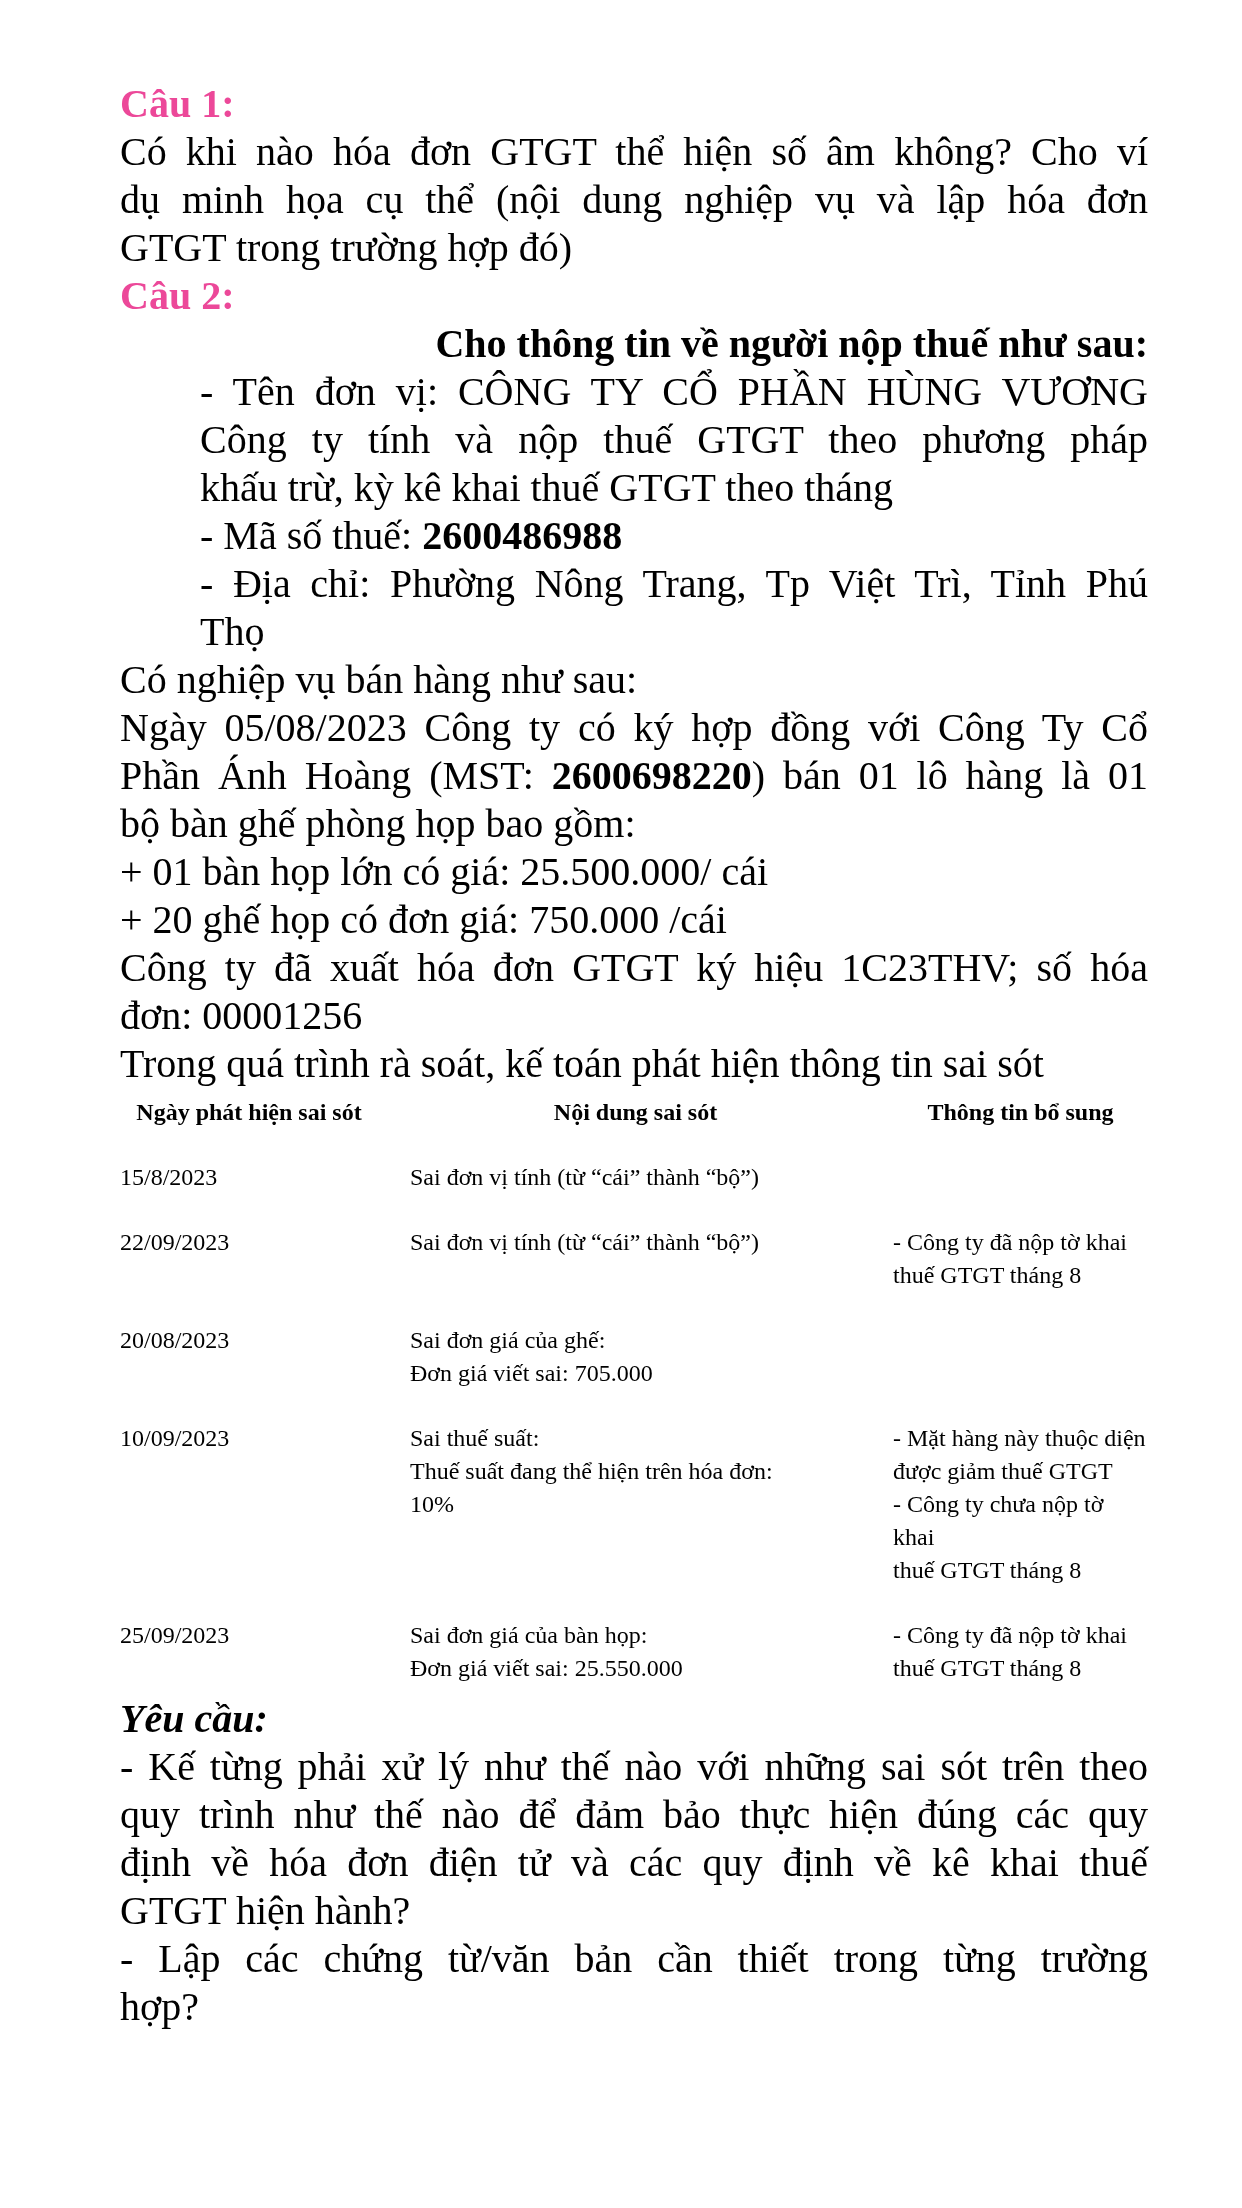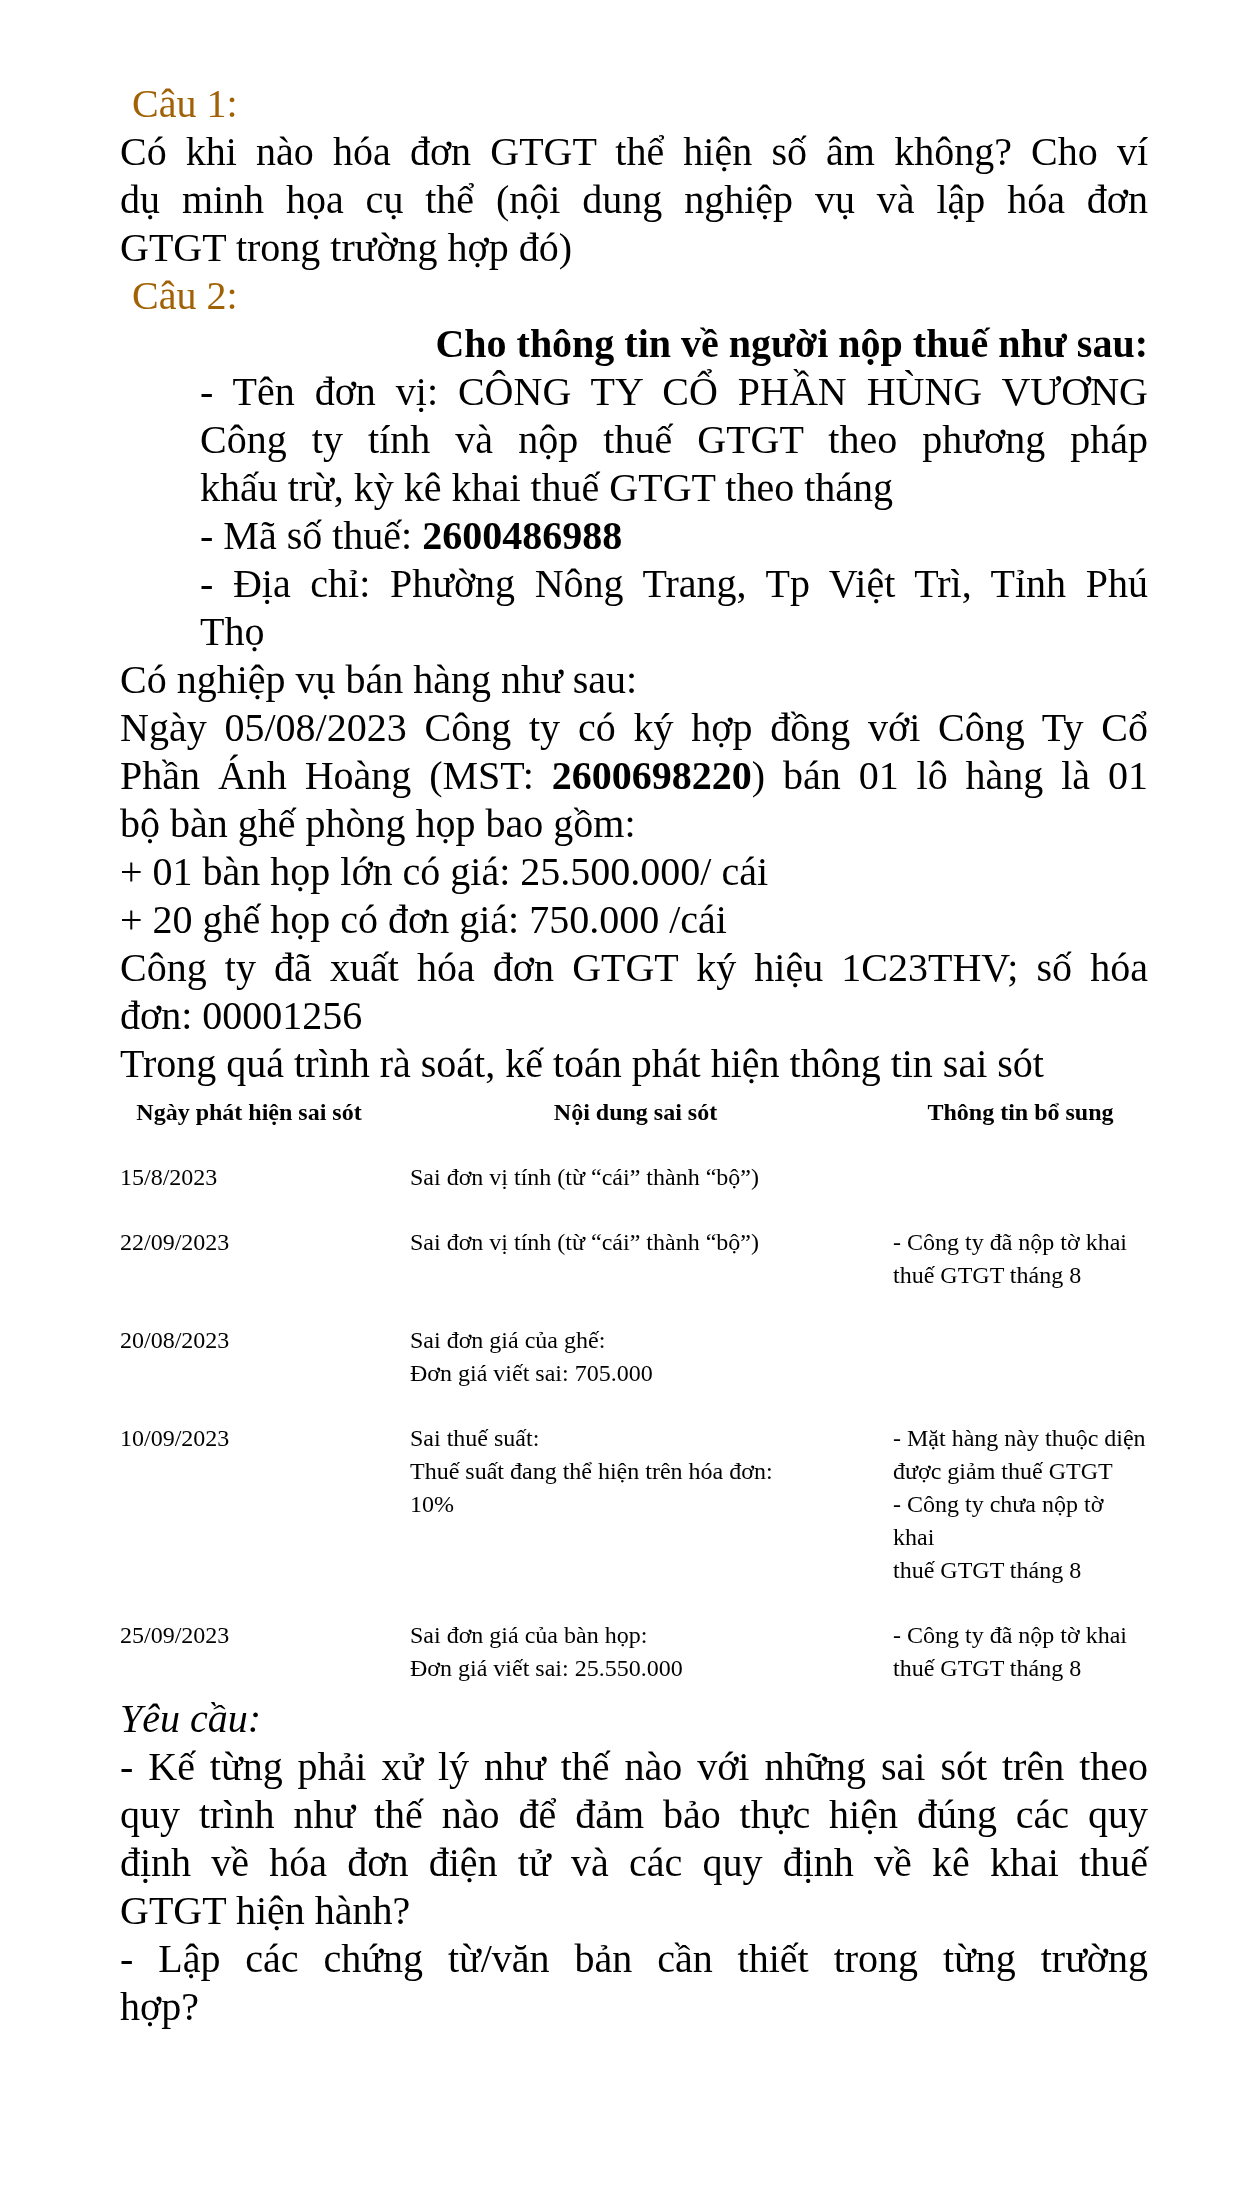--- a/index.html
+++ b/index.html
@@ -14,23 +14,23 @@
     font-family: "Liberation Serif", "DejaVu Serif", serif;
     font-size: 40px;
     overflow: hidden;
   }
   .ln { line-height: 48px; min-height: 48px; }
   .fill {
     text-align: justify;
     text-align-last: justify;
     white-space: nowrap;
   }
-  .h-red { color: #a16207; font-weight: normal; line-height: 48px; margin-left: 12px; }
+  .h-red { color: #ec4899; font-weight: bold; line-height: 48px; }
   .b  { font-weight: bold; text-align: right; }
-  .bi { font-weight: normal; font-style: italic; }
+  .bi { font-weight: bold; font-style: italic; }
   .indent { padding-left: 80px; }
 
   .etable {
     display: grid;
     grid-template-columns: 258px 451px 1fr;
     row-gap: 4px;
     margin: 8px 0 10px 0;
     font-size: 24px;
     line-height: 33px;
     gap: 32px;

